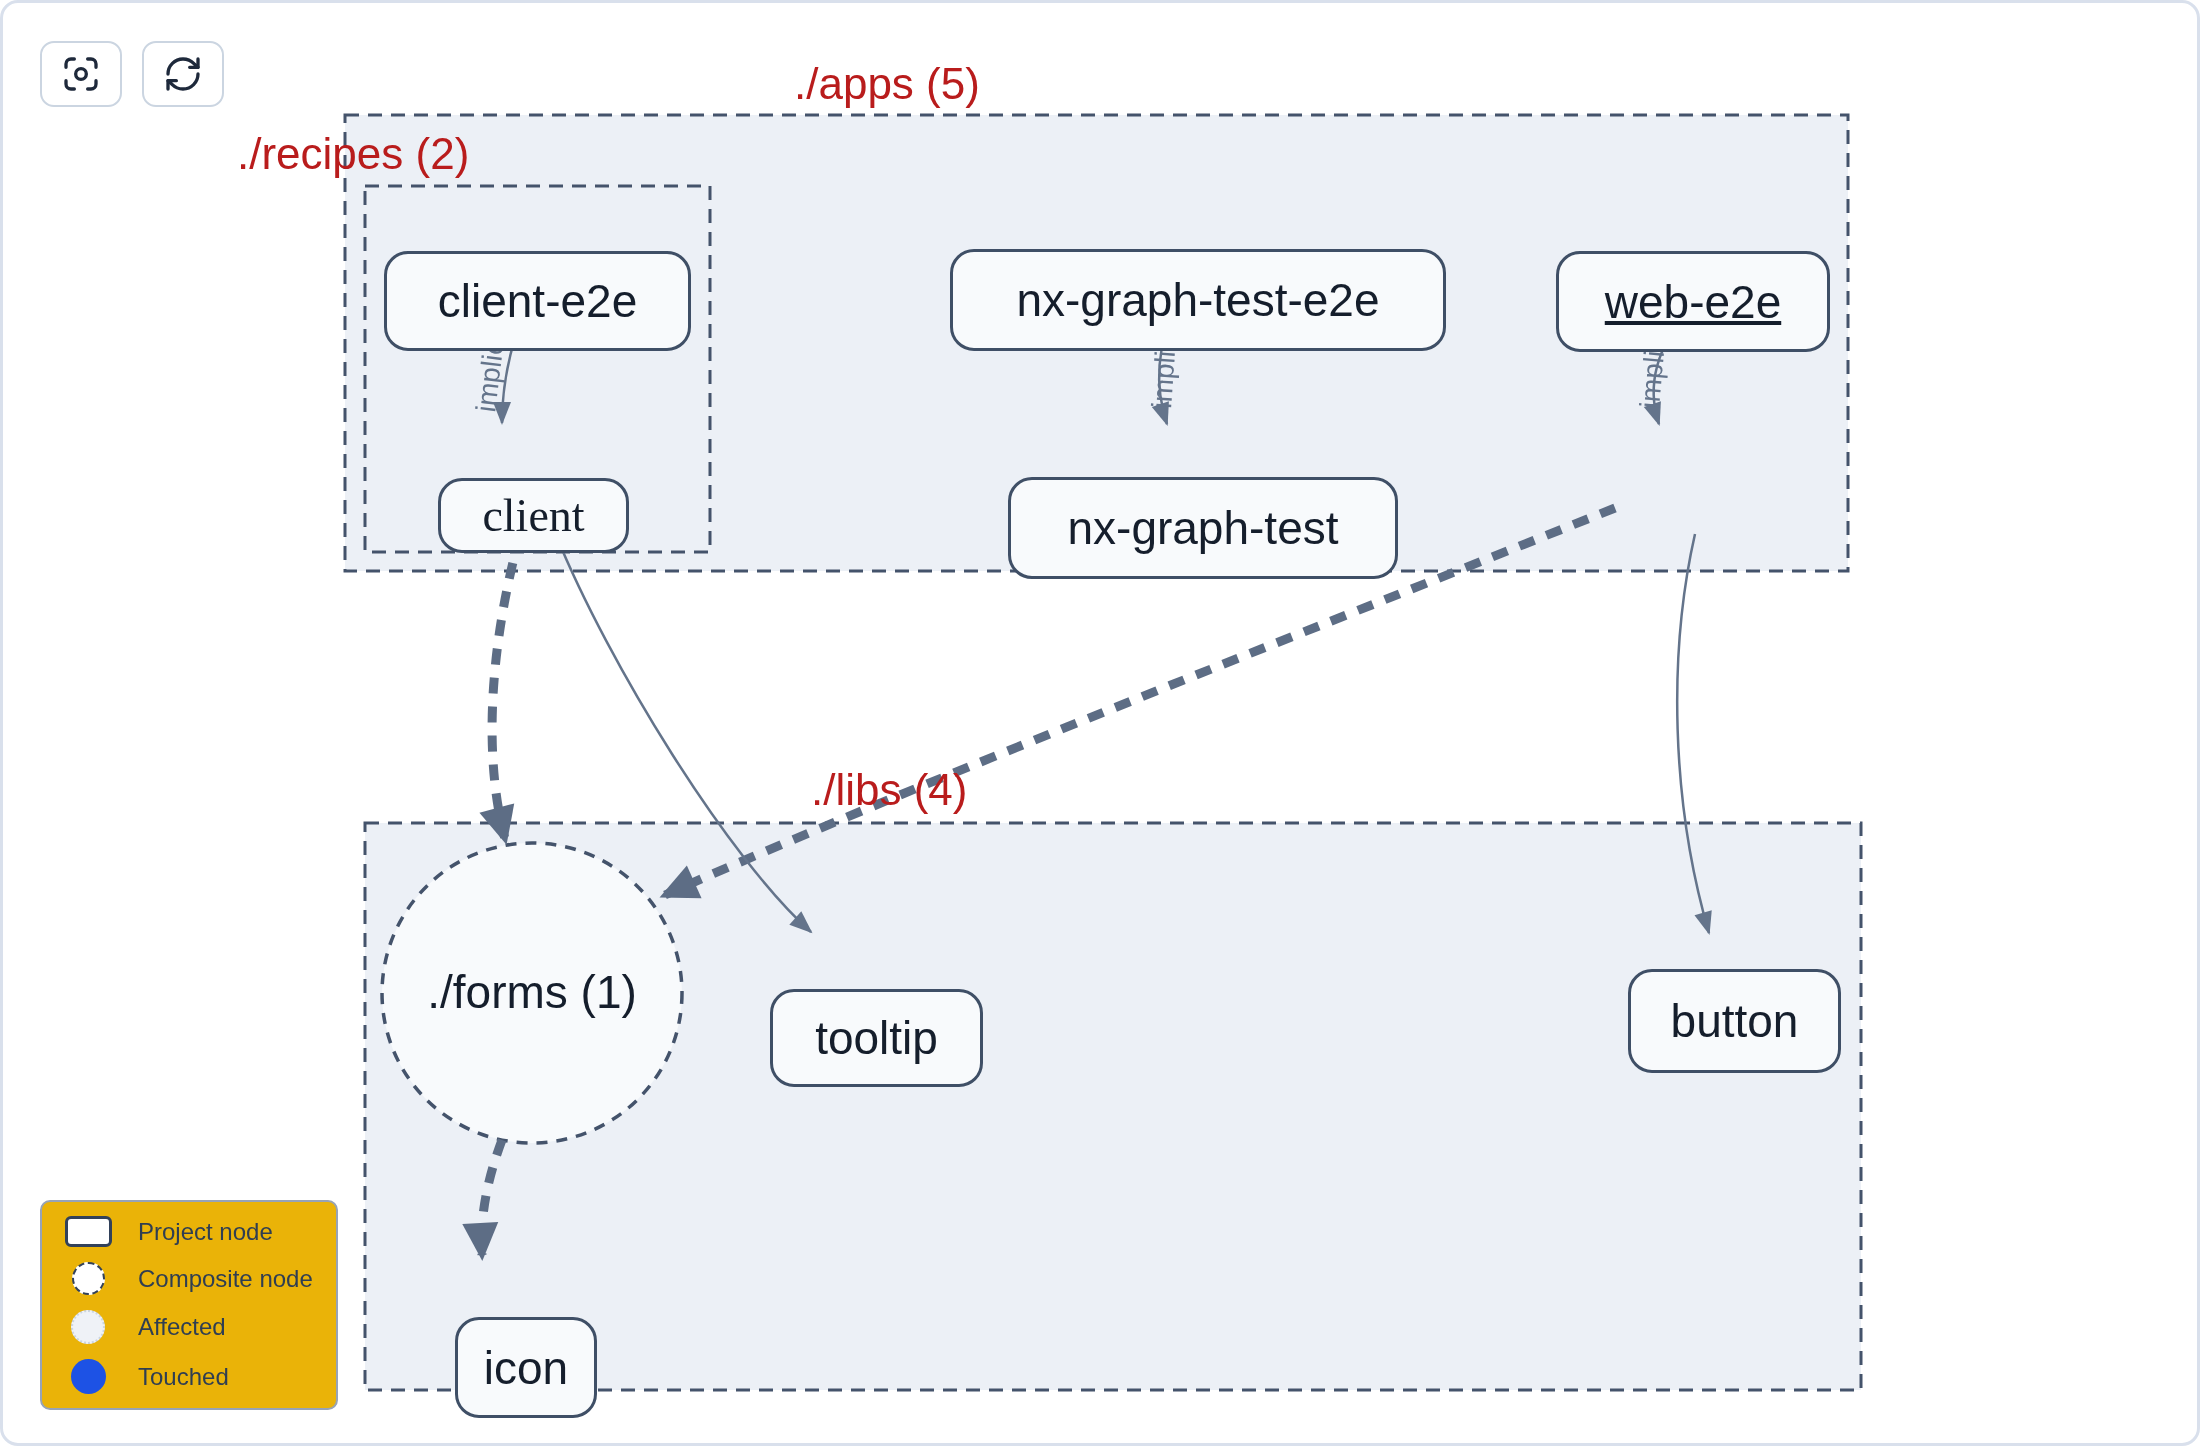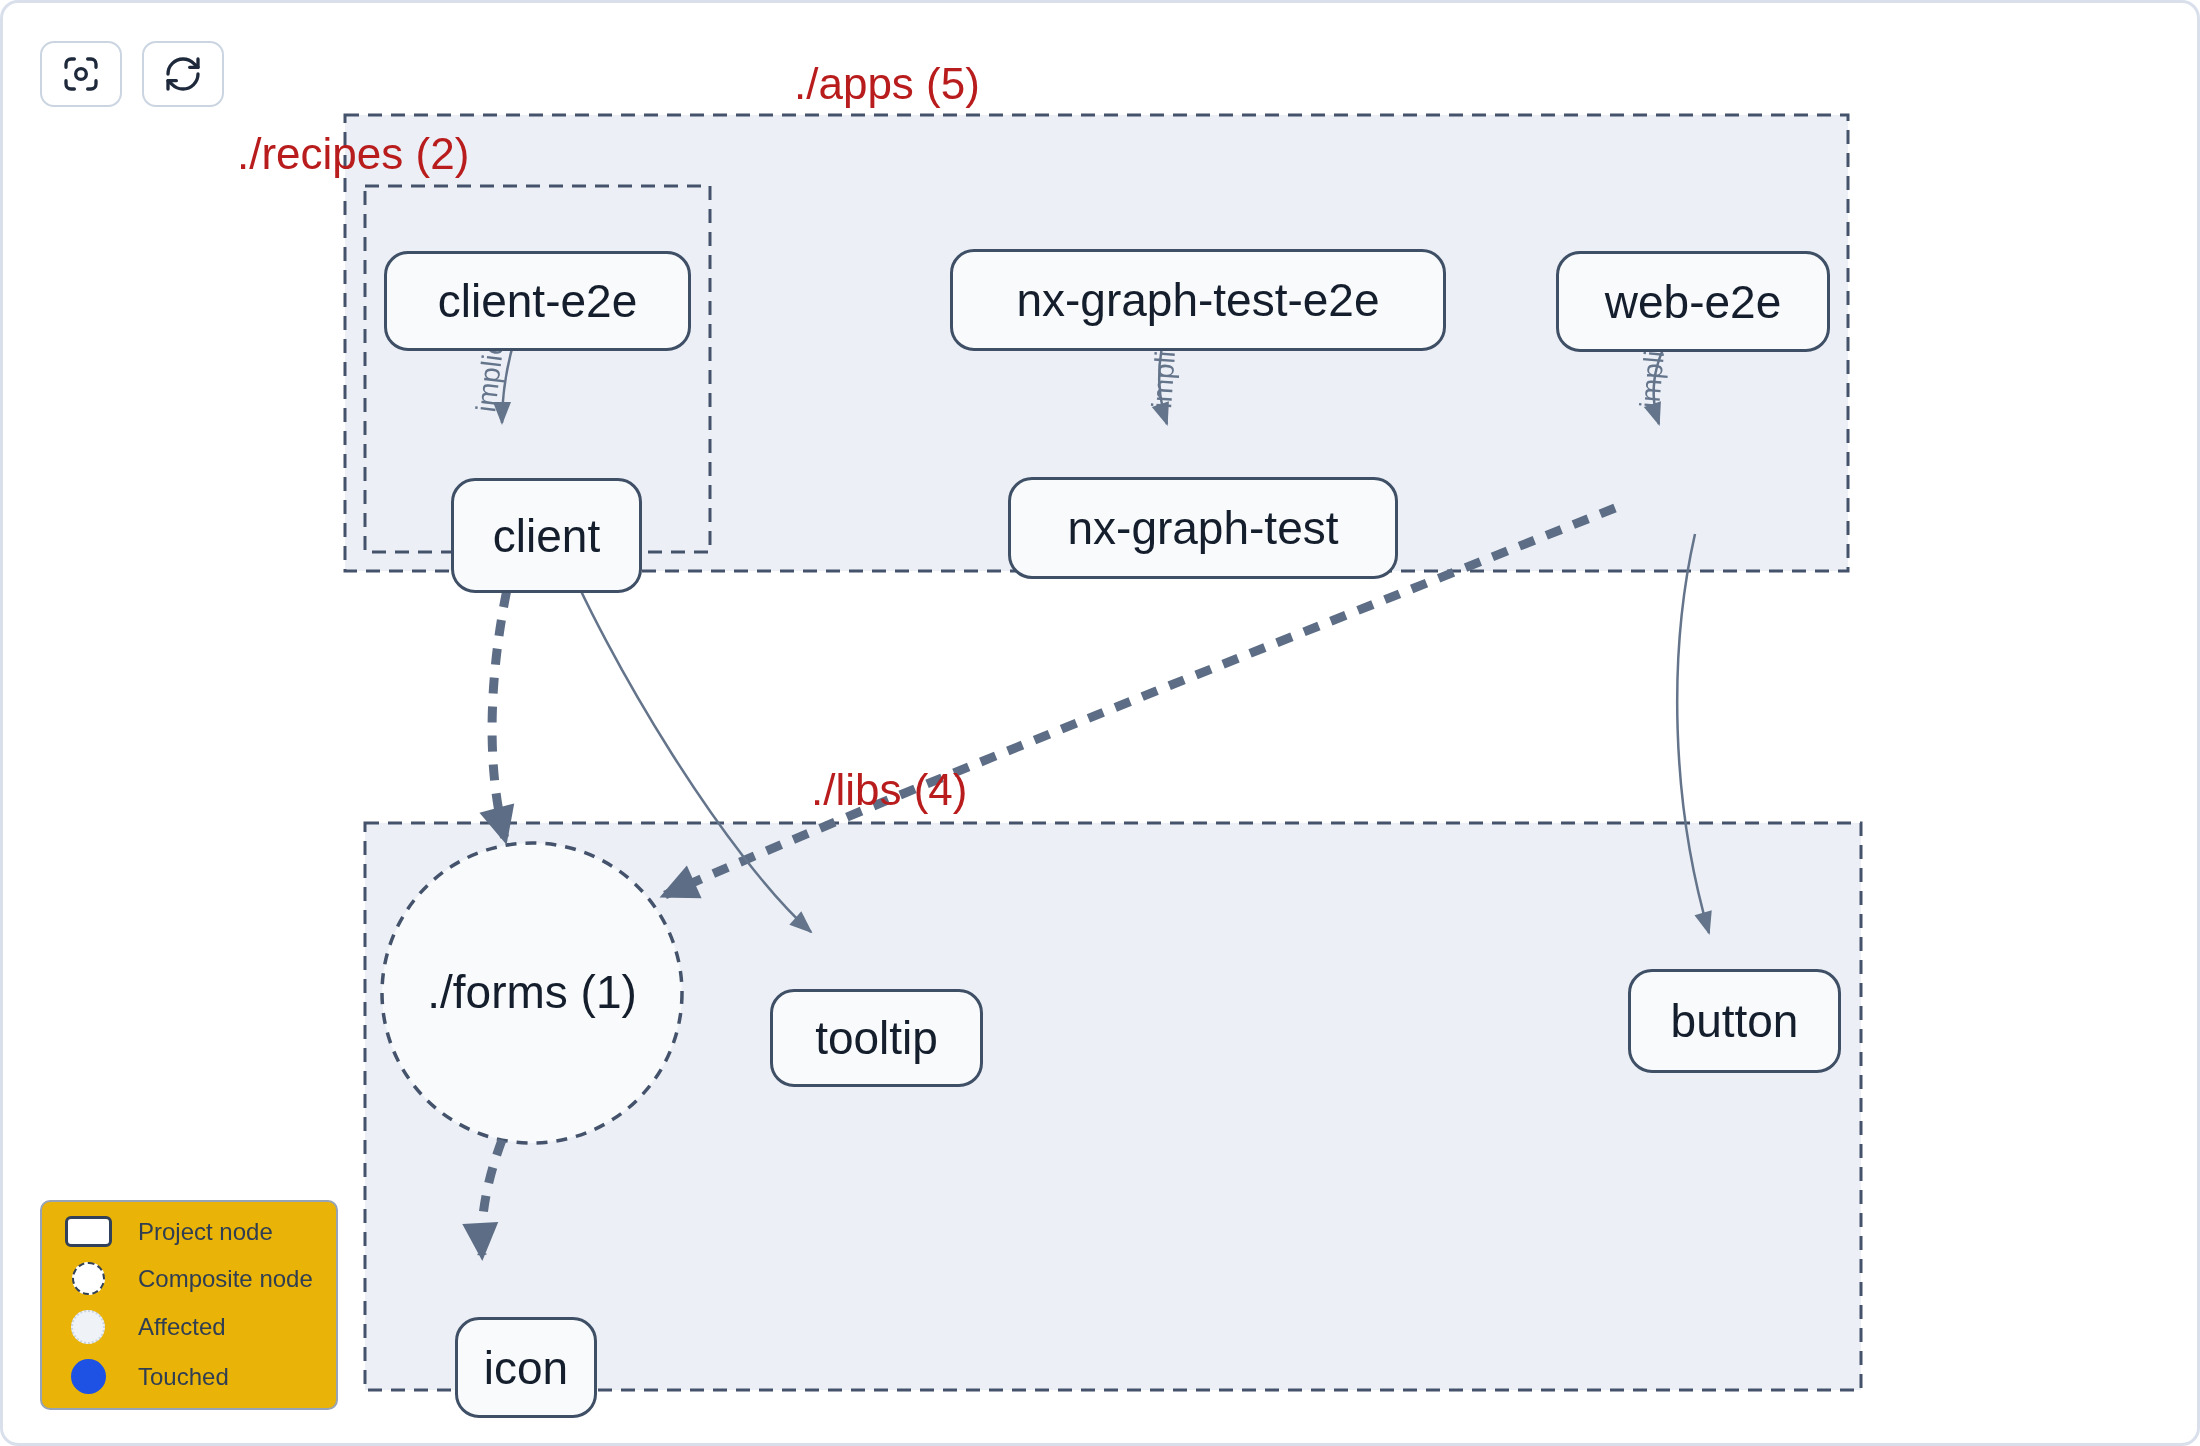--- a/index.html
+++ b/index.html
@@ -97,22 +97,22 @@
   </div>
 
   <div class="group-label" style="left:791px;top:56px;width:600px;">./apps (5)</div>
   <div class="group-label" style="left:234px;top:126px;width:600px;">./recipes (2)</div>
   <div class="group-label" style="left:808px;top:762px;width:600px;">./libs (4)</div>
 
   <div class="composite-label" style="left:379px;top:962px;width:300px;">./forms (1)</div>
 
   <div class="node" style="left:381px;top:202px;width:307px;height:100px;">client-e2e</div>
   <div class="node" style="left:947px;top:200px;width:496px;height:102px;">nx-graph-test-e2e</div>
-  <div class="node" style="left:1553px;top:202px;width:274px;height:101px;">web-e2e</div>
-  <div class="node" style="left:448px;top:429px;width:191px;height:115px;">client</div>
+  <div class="node" style="left:1553px;top:202px;width:274px;height:101px;text-decoration:underline;">web-e2e</div>
+  <div class="node" style="left:435px;top:429px;width:191px;height:75px;font-family:Liberation Serif, serif;">client</div>
   <div class="node" style="left:1005px;top:428px;width:390px;height:102px;">nx-graph-test</div>
   <div class="node" style="left:767px;top:940px;width:213px;height:98px;">tooltip</div>
   <div class="node" style="left:1625px;top:920px;width:213px;height:104px;">button</div>
   <div class="node" style="left:452px;top:1268px;width:142px;height:101px;">icon</div>
 
   <div class="legend">
     <div class="legend-row">
       <span class="legend-swatch">
           <span class="sw-project"></span>
         </span>

